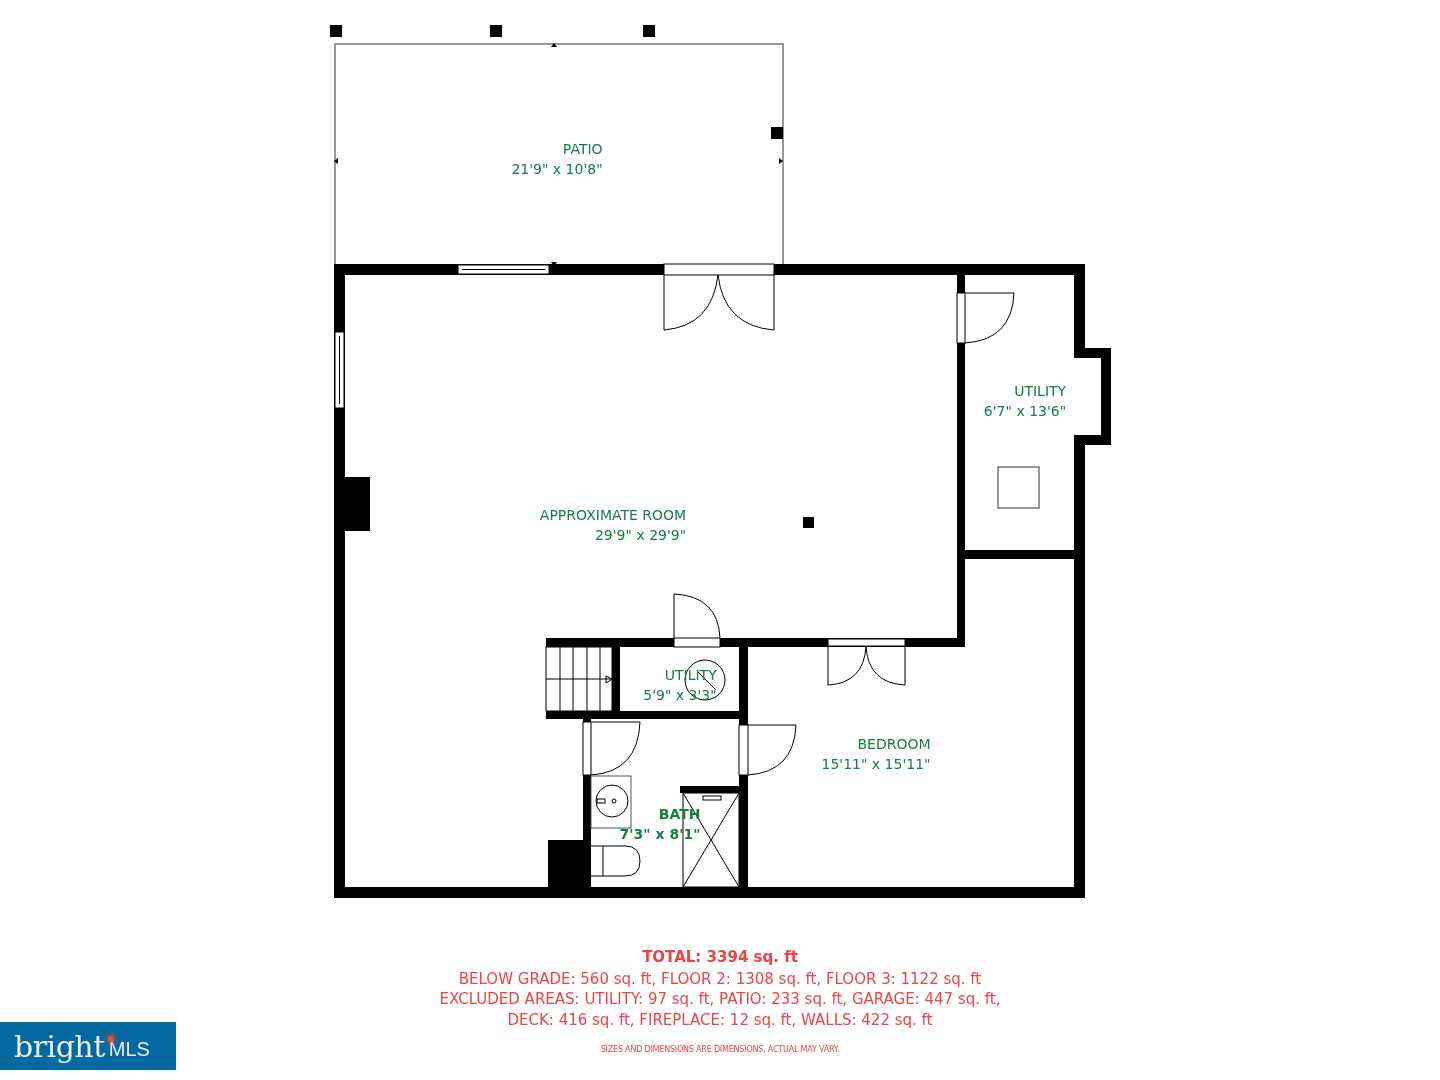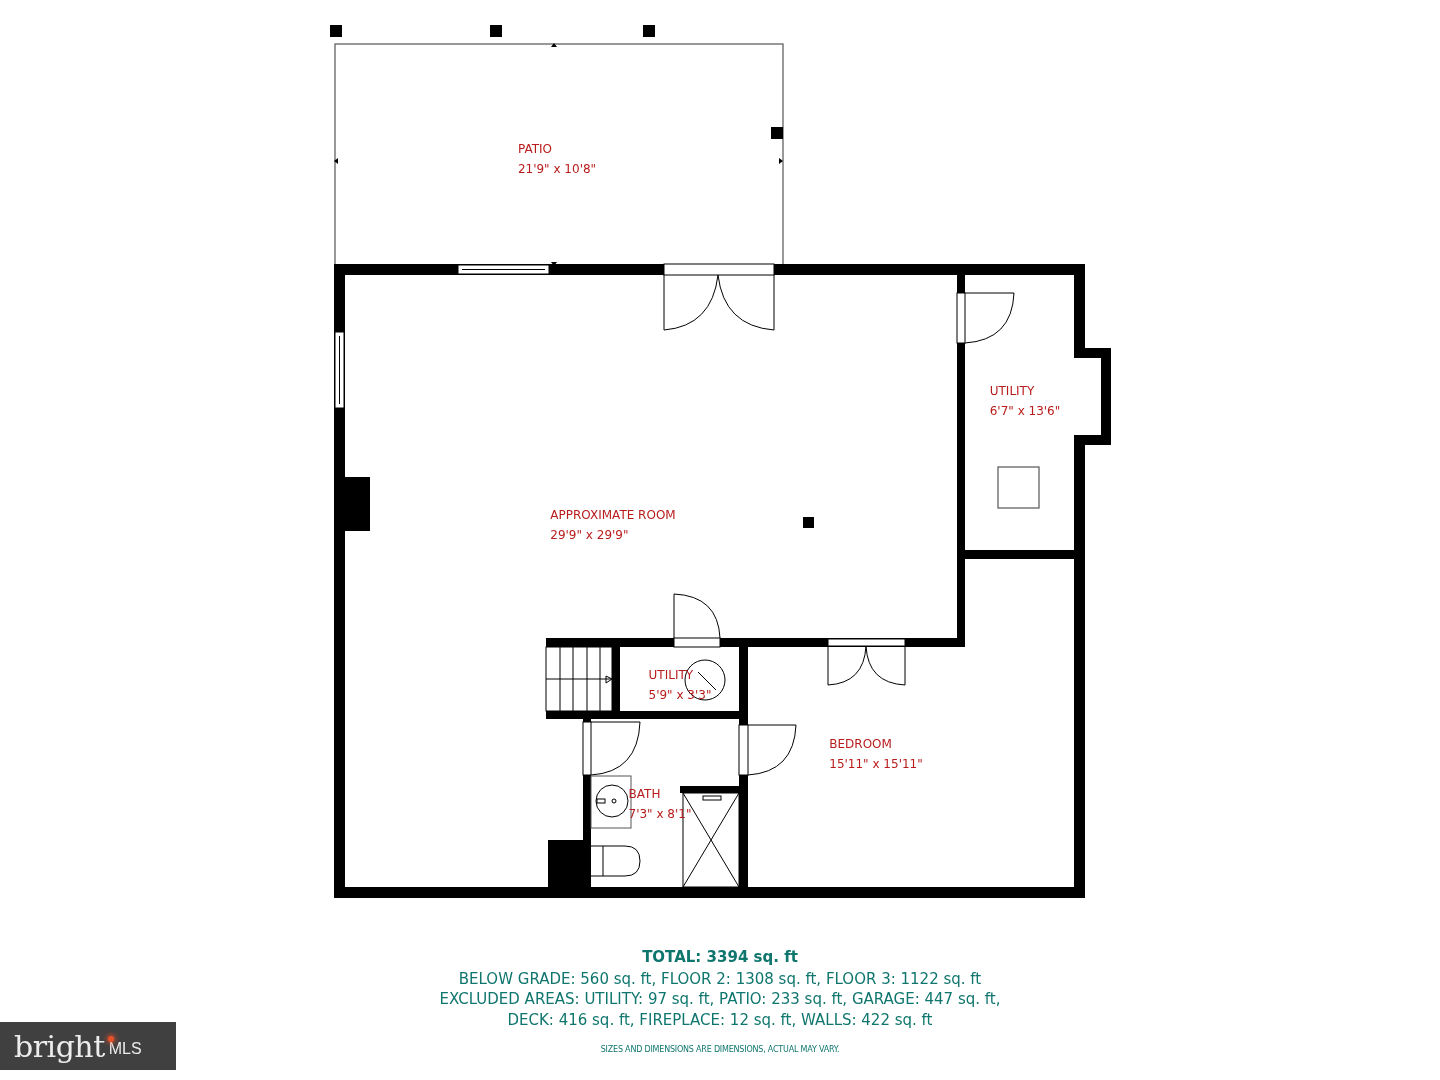--- a/index.html
+++ b/index.html
@@ -1,27 +1,27 @@
 <!DOCTYPE html>
 <html><head>
 <meta charset="utf-8">
 <style>
   html, body { margin: 0; padding: 0; background: #ffffff; }
   body { width: 1440px; height: 1080px; position: relative; overflow: hidden; font-family: "DejaVu Sans", sans-serif; color: #111; }
   #plan { position: absolute; left: 0; top: 0; width: 1440px; height: 1080px; }
-  .room-label { position: absolute; text-align: left; font-size: 12px; line-height: 20px; color: #b91c1c; transform: translateX(-50%); white-space: nowrap; font-family: "DejaVu Sans", sans-serif; }
-  .footer { position: absolute; left: 0; width: 1440px; text-align: center; color: #0f766e; font-family: "DejaVu Sans", sans-serif; }
+  .room-label { position: absolute; text-align: right; font-size: 14px; line-height: 20px; color: #15803d; transform: translateX(-50%); white-space: nowrap; font-family: "DejaVu Sans", sans-serif; }
+  .footer { position: absolute; left: 0; width: 1440px; text-align: center; color: #ef4444; font-family: "DejaVu Sans", sans-serif; }
   .total { top: 948px; font-size: 15px; font-weight: bold; }
   .line1 { top: 970px; font-size: 15px; }
   .line2 { top: 990px; font-size: 15px; }
   .line3 { top: 1011px; font-size: 15px; }
   .disclaimer { top: 1045px; font-size: 8px; letter-spacing: -0.2px; }
-  .logo { position: absolute; left: 0; top: 1022px; width: 176px; height: 48px; background: #404040; display: flex; align-items: center; }
+  .logo { position: absolute; left: 0; top: 1022px; width: 176px; height: 48px; background: #0369a1; display: flex; align-items: center; }
   .logo-bright { font-family: "DejaVu Serif", serif; font-size: 30px; color: #ececec; margin-left: 14px; letter-spacing: -0.5px; }
-  .logo-mls { font-family: "Liberation Sans", sans-serif; font-size: 16px; color: #ececec; margin-left: 4px; margin-top: 6px; }
+  .logo-mls { font-family: "Liberation Sans", sans-serif; font-size: 20px; color: #ececec; margin-left: 4px; margin-top: 6px; }
   .logo-spark { position: absolute; left: 108px; top: 14px; width: 6px; height: 6px; border-radius: 50%; background: #e8502a; box-shadow: 0 0 4px 2px rgba(232,80,42,0.6); }
 </style>
 </head>
 <body>
 
 <svg id="plan" viewBox="0 0 1440 1080" xmlns="http://www.w3.org/2000/svg">
 
   <g>
     <rect x="335" y="44" width="448" height="222" fill="none" stroke="#555" stroke-width="1.2"></rect>
     <rect x="330" y="25" width="12" height="12" fill="#000"></rect>
@@ -166,21 +166,21 @@
   <div>6'7" x 13'6"</div>
 </div>
 <div class="room-label" style="left:680px; top:665px;">
   <div>UTILITY</div>
   <div>5'9" x 3'3"</div>
 </div>
 <div class="room-label" style="left:876px; top:734px;">
   <div>BEDROOM</div>
   <div>15'11" x 15'11"</div>
 </div>
-<div class="room-label" style="left:660px; top:784px;">
+<div class="room-label" style="left:660px; top:804px;font-weight:bold;">
   <div>BATH</div>
   <div>7'3" x 8'1"</div>
 </div>
 
 <div class="footer total">TOTAL: 3394 sq. ft</div>
 <div class="footer line1">BELOW GRADE: 560 sq. ft, FLOOR 2: 1308 sq. ft, FLOOR 3: 1122 sq. ft</div>
 <div class="footer line2">EXCLUDED AREAS: UTILITY: 97 sq. ft, PATIO: 233 sq. ft, GARAGE: 447 sq. ft,</div>
 <div class="footer line3">DECK: 416 sq. ft, FIREPLACE: 12 sq. ft, WALLS: 422 sq. ft</div>
 <div class="footer disclaimer">SIZES AND DIMENSIONS ARE DIMENSIONS, ACTUAL MAY VARY.</div>
 

